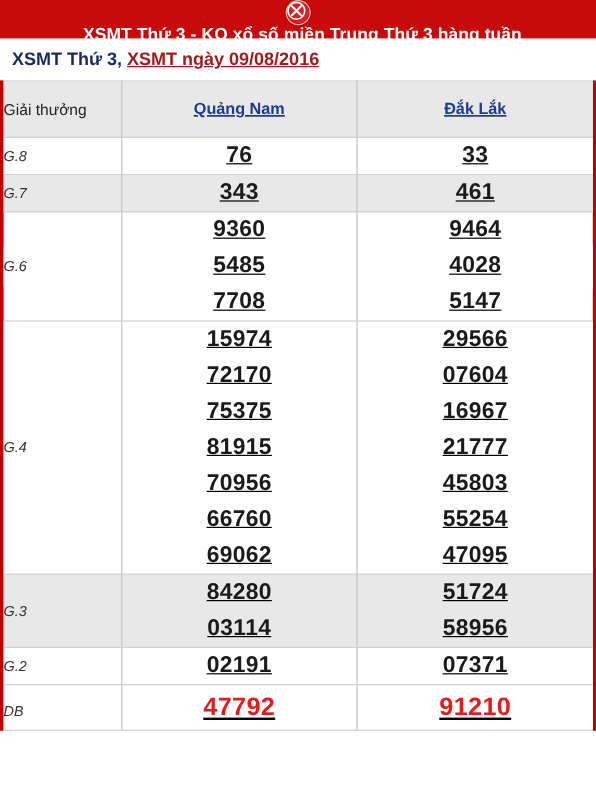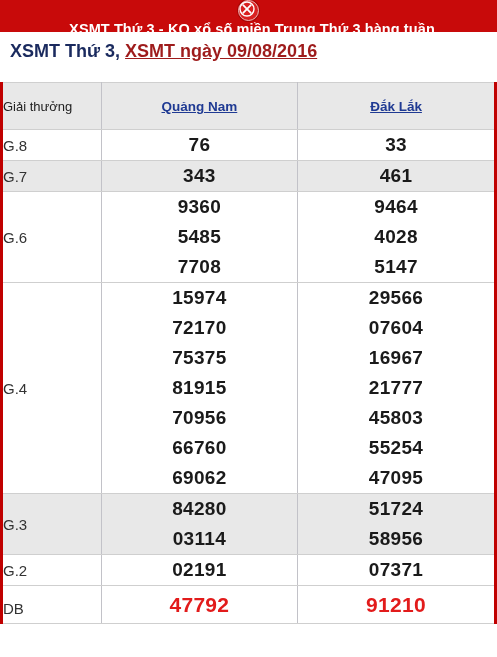--- a/index.html
+++ b/index.html
@@ -39,22 +39,22 @@
   .titlebar-text {
     color: #ffffff;
     font-size: 14.5px;
     font-weight: bold;
     letter-spacing: .1px;
     white-space: nowrap;
   }
 
   
   .subtitle {
-    padding: 9px 0 20px 10px;
-    font-size: 18px;
+    padding: 9px 0 9px 10px;
+    font-size: 15px;
     font-weight: bold;
     color: #1a2a5e;
     white-space: nowrap;
   }
   .subtitle .date-link {
     color: #9e1b1b;
     text-decoration: underline;
     cursor: pointer;
   }
 
@@ -81,20 +81,21 @@
     padding: 0;
   }
   table.results td.prize-col,
   table.results th.prize-col {
     border-right: 1px solid #c2c2c8;
   }
   table.results td.num-col,
   table.results th.num-col {
     border-right: 1px solid #c2c2c8;
     text-align: center;
+    text-decoration: underline;
   }
   table.results td.num-col:last-child,
   table.results th.num-col:last-child {
     border-right: none;
   }
 
   tr.shade th, tr.shade td { background: #e8e8e8; margin-left: 47px; }
   tr.plain th, tr.plain td { background: #ffffff; }
 
   
@@ -111,25 +112,26 @@
   th.num-col .prov-link {
     font-size: 13.5px;
     font-weight: bold;
     color: #1f3a93;
     text-decoration: underline;
     cursor: pointer;
   }
 
   
   td.prize-col {
-    font-size: 15px;
+    font-size: 12px;
     color: #333333;
     padding-left: 11px;
     vertical-align: top;
     padding-top: 8px;
+    font-style: italic;
   }
   td.num-col .nums {
     display: flex;
     flex-direction: column;
     align-items: center;
     justify-content: flex-end;
   }
   td.num-col .num {
     font-size: 19px;
     font-weight: bold;

